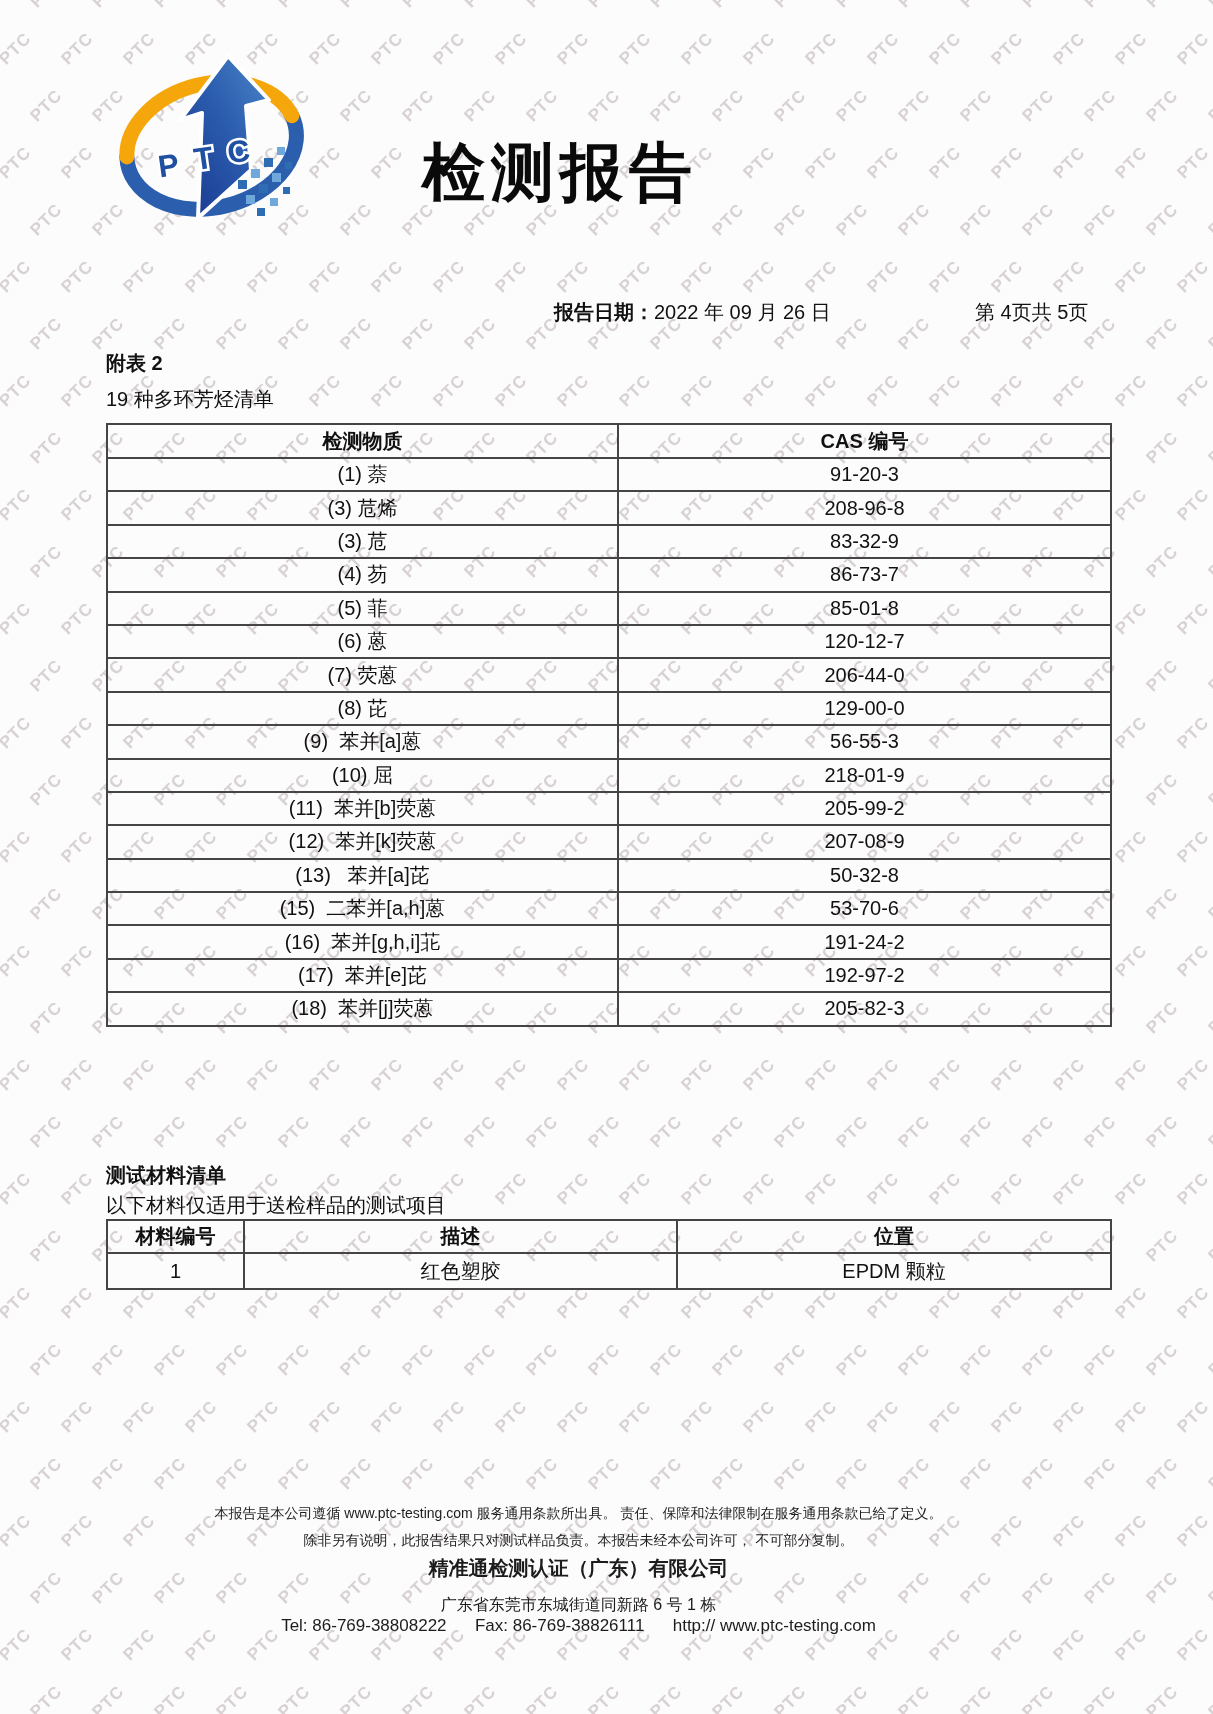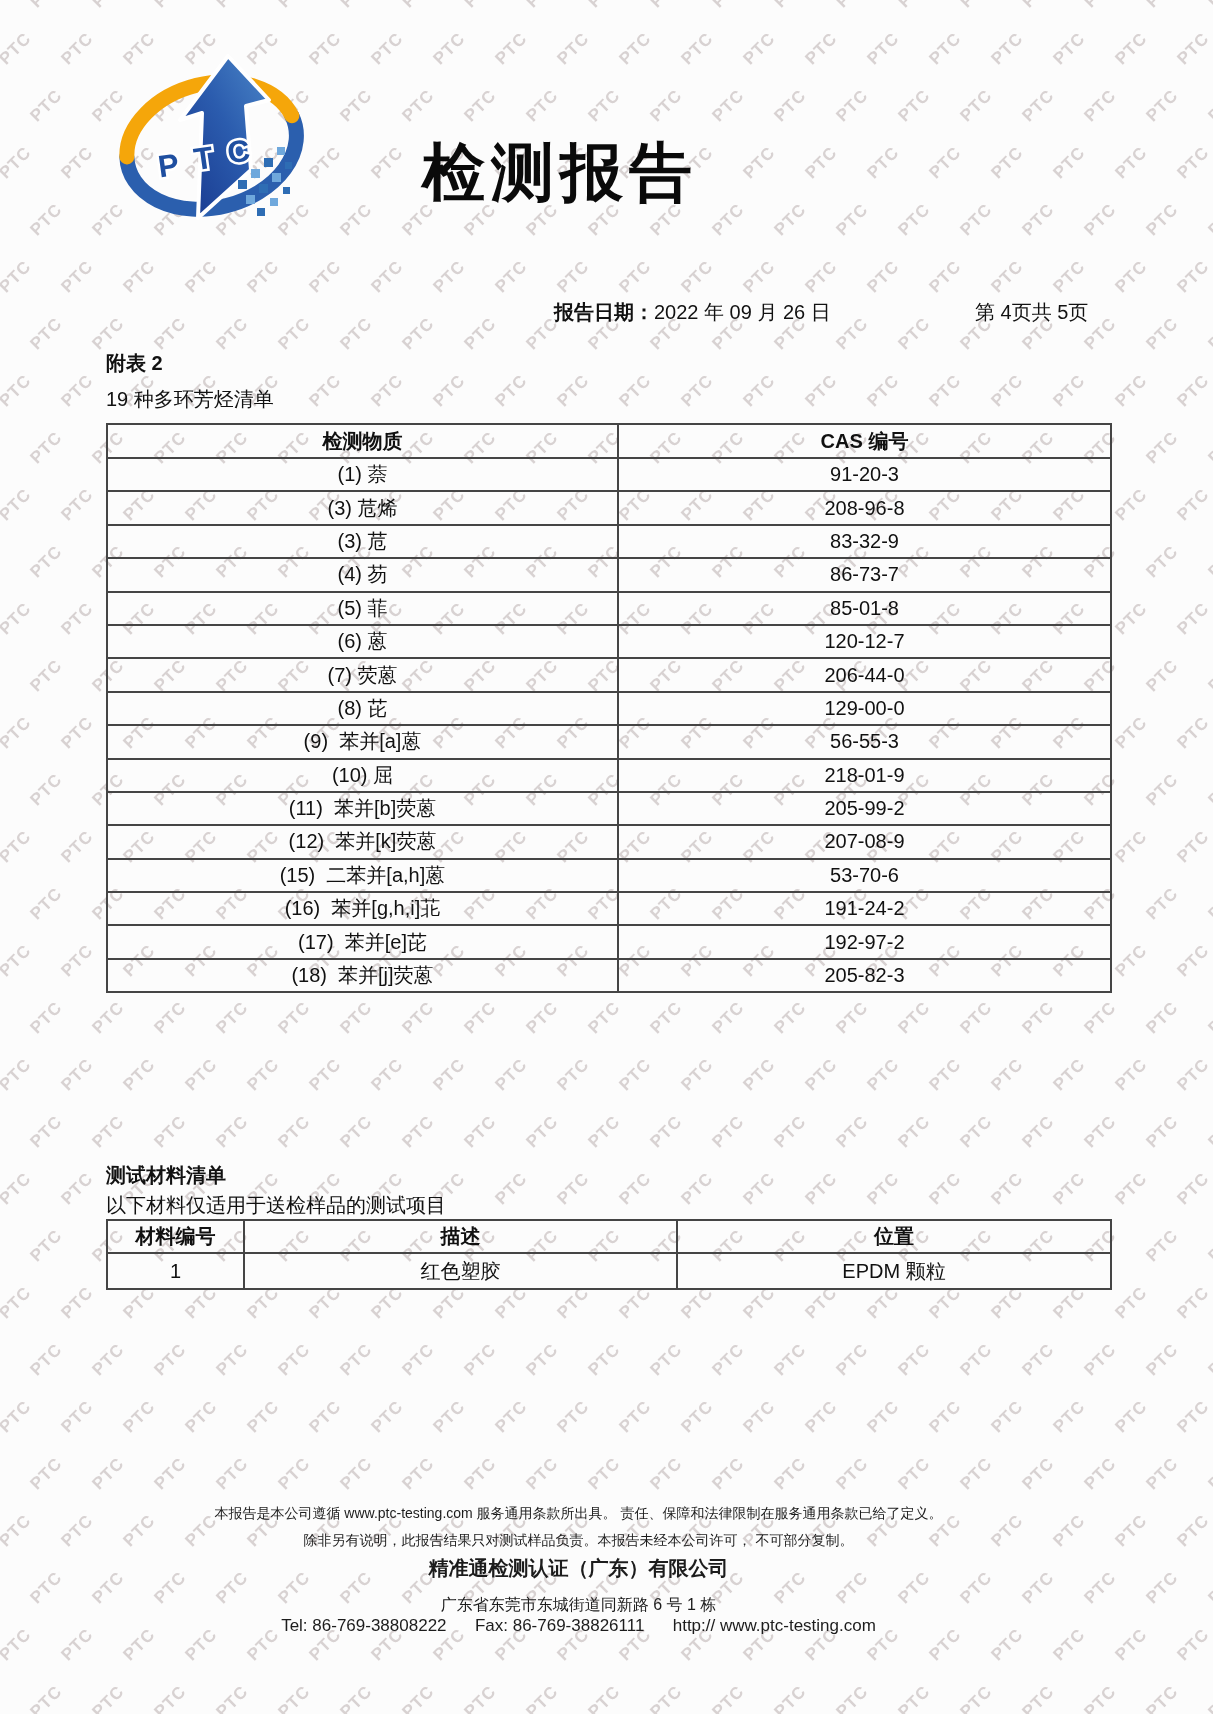--- a/index.html
+++ b/index.html
@@ -798,20 +798,24 @@
       </tr>
     <tr>
         <td>(11)  苯并[b]荧蒽</td>
         <td>205-99-2</td>
       </tr>
     <tr>
         <td>(12)  苯并[k]荧蒽</td>
         <td>207-08-9</td>
       </tr>
     <tr>
+        <td>(13)   苯并[a]芘</td>
+        <td>50-32-8</td>
+      </tr>
+    <tr>
         <td>(15)  二苯并[a,h]蒽</td>
         <td>53-70-6</td>
       </tr>
     <tr>
         <td>(16)  苯并[g,h,i]苝</td>
         <td>191-24-2</td>
       </tr>
     <tr>
         <td>(17)  苯并[e]芘</td>
         <td>192-97-2</td>

